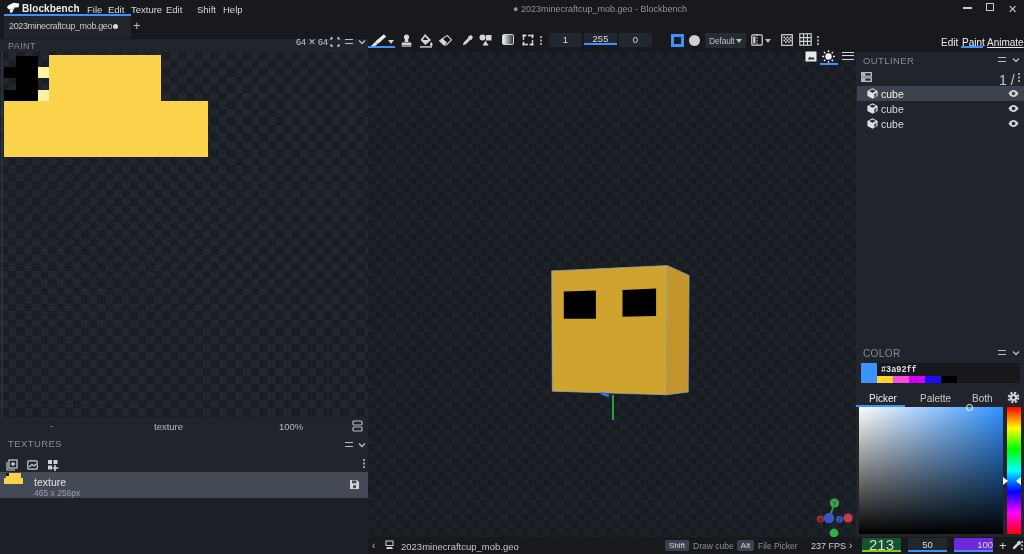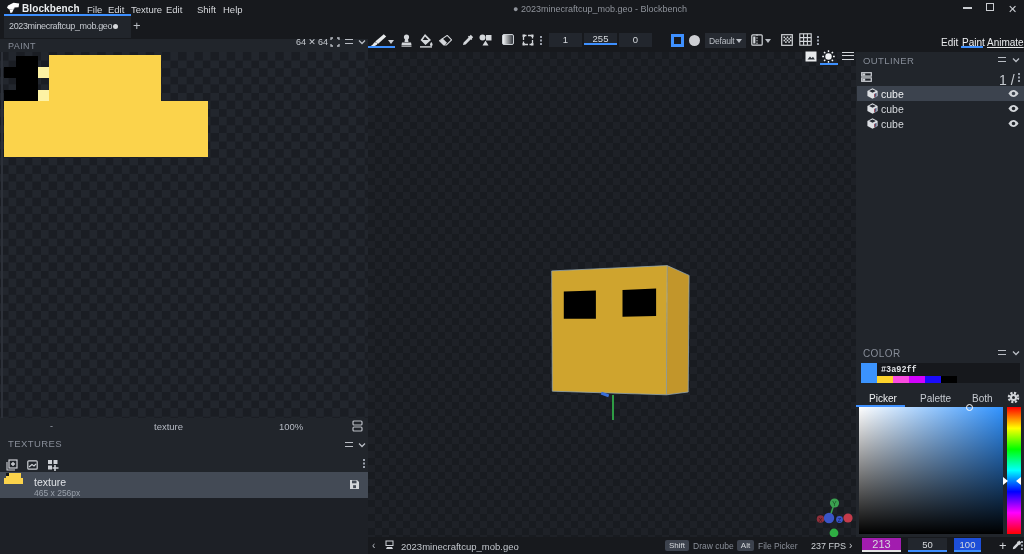--- a/index.html
+++ b/index.html
@@ -429,22 +429,22 @@
   linear-gradient(to bottom, rgba(0,0,0,0) 0%, #000 100%),
   linear-gradient(to right, #ffffff 0%, #3193ff 100%);"></div>
 <div class="abs" style="left:966px;top:403.5px;width:7px;height:7px;border:1.6px solid #fff;border-radius:50%;"></div>
 
 <div class="abs" style="left:1007px;top:407px;width:14px;height:127px;background:
   linear-gradient(to bottom, #ff0000 0%, #ffff00 16.7%, #00ff00 33.3%, #00ffff 50%, #0000ff 66.7%, #ff00ff 83.3%, #ff0000 100%);"></div>
 <div class="abs" style="left:1003px;top:477px;width:0;height:0;border-top:4.5px solid transparent;border-bottom:4.5px solid transparent;border-left:5px solid #fff;"></div>
 <div class="abs" style="left:1016px;top:477px;width:0;height:0;border-top:4.5px solid transparent;border-bottom:4.5px solid transparent;border-right:5px solid #fff;"></div>
 
 <div class="abs" style="left:856px;top:537px;width:168px;height:17px;background:#17191d;"></div>
-<div class="abs" style="left:862px;top:538px;width:39px;height:14px;background:#a21caf;border-bottom:2px solid #e5e5e5;text-align:center;font-size:11px;color:#d6d9dd;line-height:13px;">213</div>
+<div class="abs" style="left:862px;top:538px;width:39px;height:14px;background:#14532d;border-bottom:2px solid #84cc16;text-align:center;font-size:15px;color:#d6d9dd;line-height:13px;">213</div>
 <div class="abs" style="left:908px;top:538px;width:39px;height:14px;background:#22262d;border-bottom:2px solid #3e90ff;text-align:center;font-size:9.5px;color:#d6d9dd;line-height:13px;">50</div>
-<div class="abs" style="left:954px;top:538px;width:27px;height:14px;background:#1d4ed8;border-bottom:2px solid #3e90ff;text-align:center;font-size:9.5px;color:#d6d9dd;line-height:13px;">100</div>
+<div class="abs" style="left:954px;top:538px;width:39px;height:14px;background:#6d28d9;border-bottom:2px solid #3e90ff;text-align:right;font-size:9.5px;color:#d6d9dd;line-height:13px;">100</div>
 <div class="abs" style="left:999px;top:538px;font-size:13px;color:#d3d6da;">+</div>
 <div class="abs" style="left:1012px;top:540px;">
   <svg width="10" height="10" viewBox="0 0 10 10" fill="#d3d6da">
     <path d="M7.2 0.6 L9.4 2.8 L8.2 4 L8.6 4.4 L7.8 5.2 L7.2 4.6 L3 8.8 L0.8 9.2 L1.2 7 L5.4 2.8 L4.8 2.2 L5.6 1.4 L6 1.8 Z"></path>
   </svg>
 </div>
 <div class="abs" style="left:1021px;top:541px;width:2px;height:2px;background:#9aa0ab;box-shadow:0 3.5px 0 #9aa0ab, 0 7px 0 #9aa0ab;"></div>
 
 </body></html>

